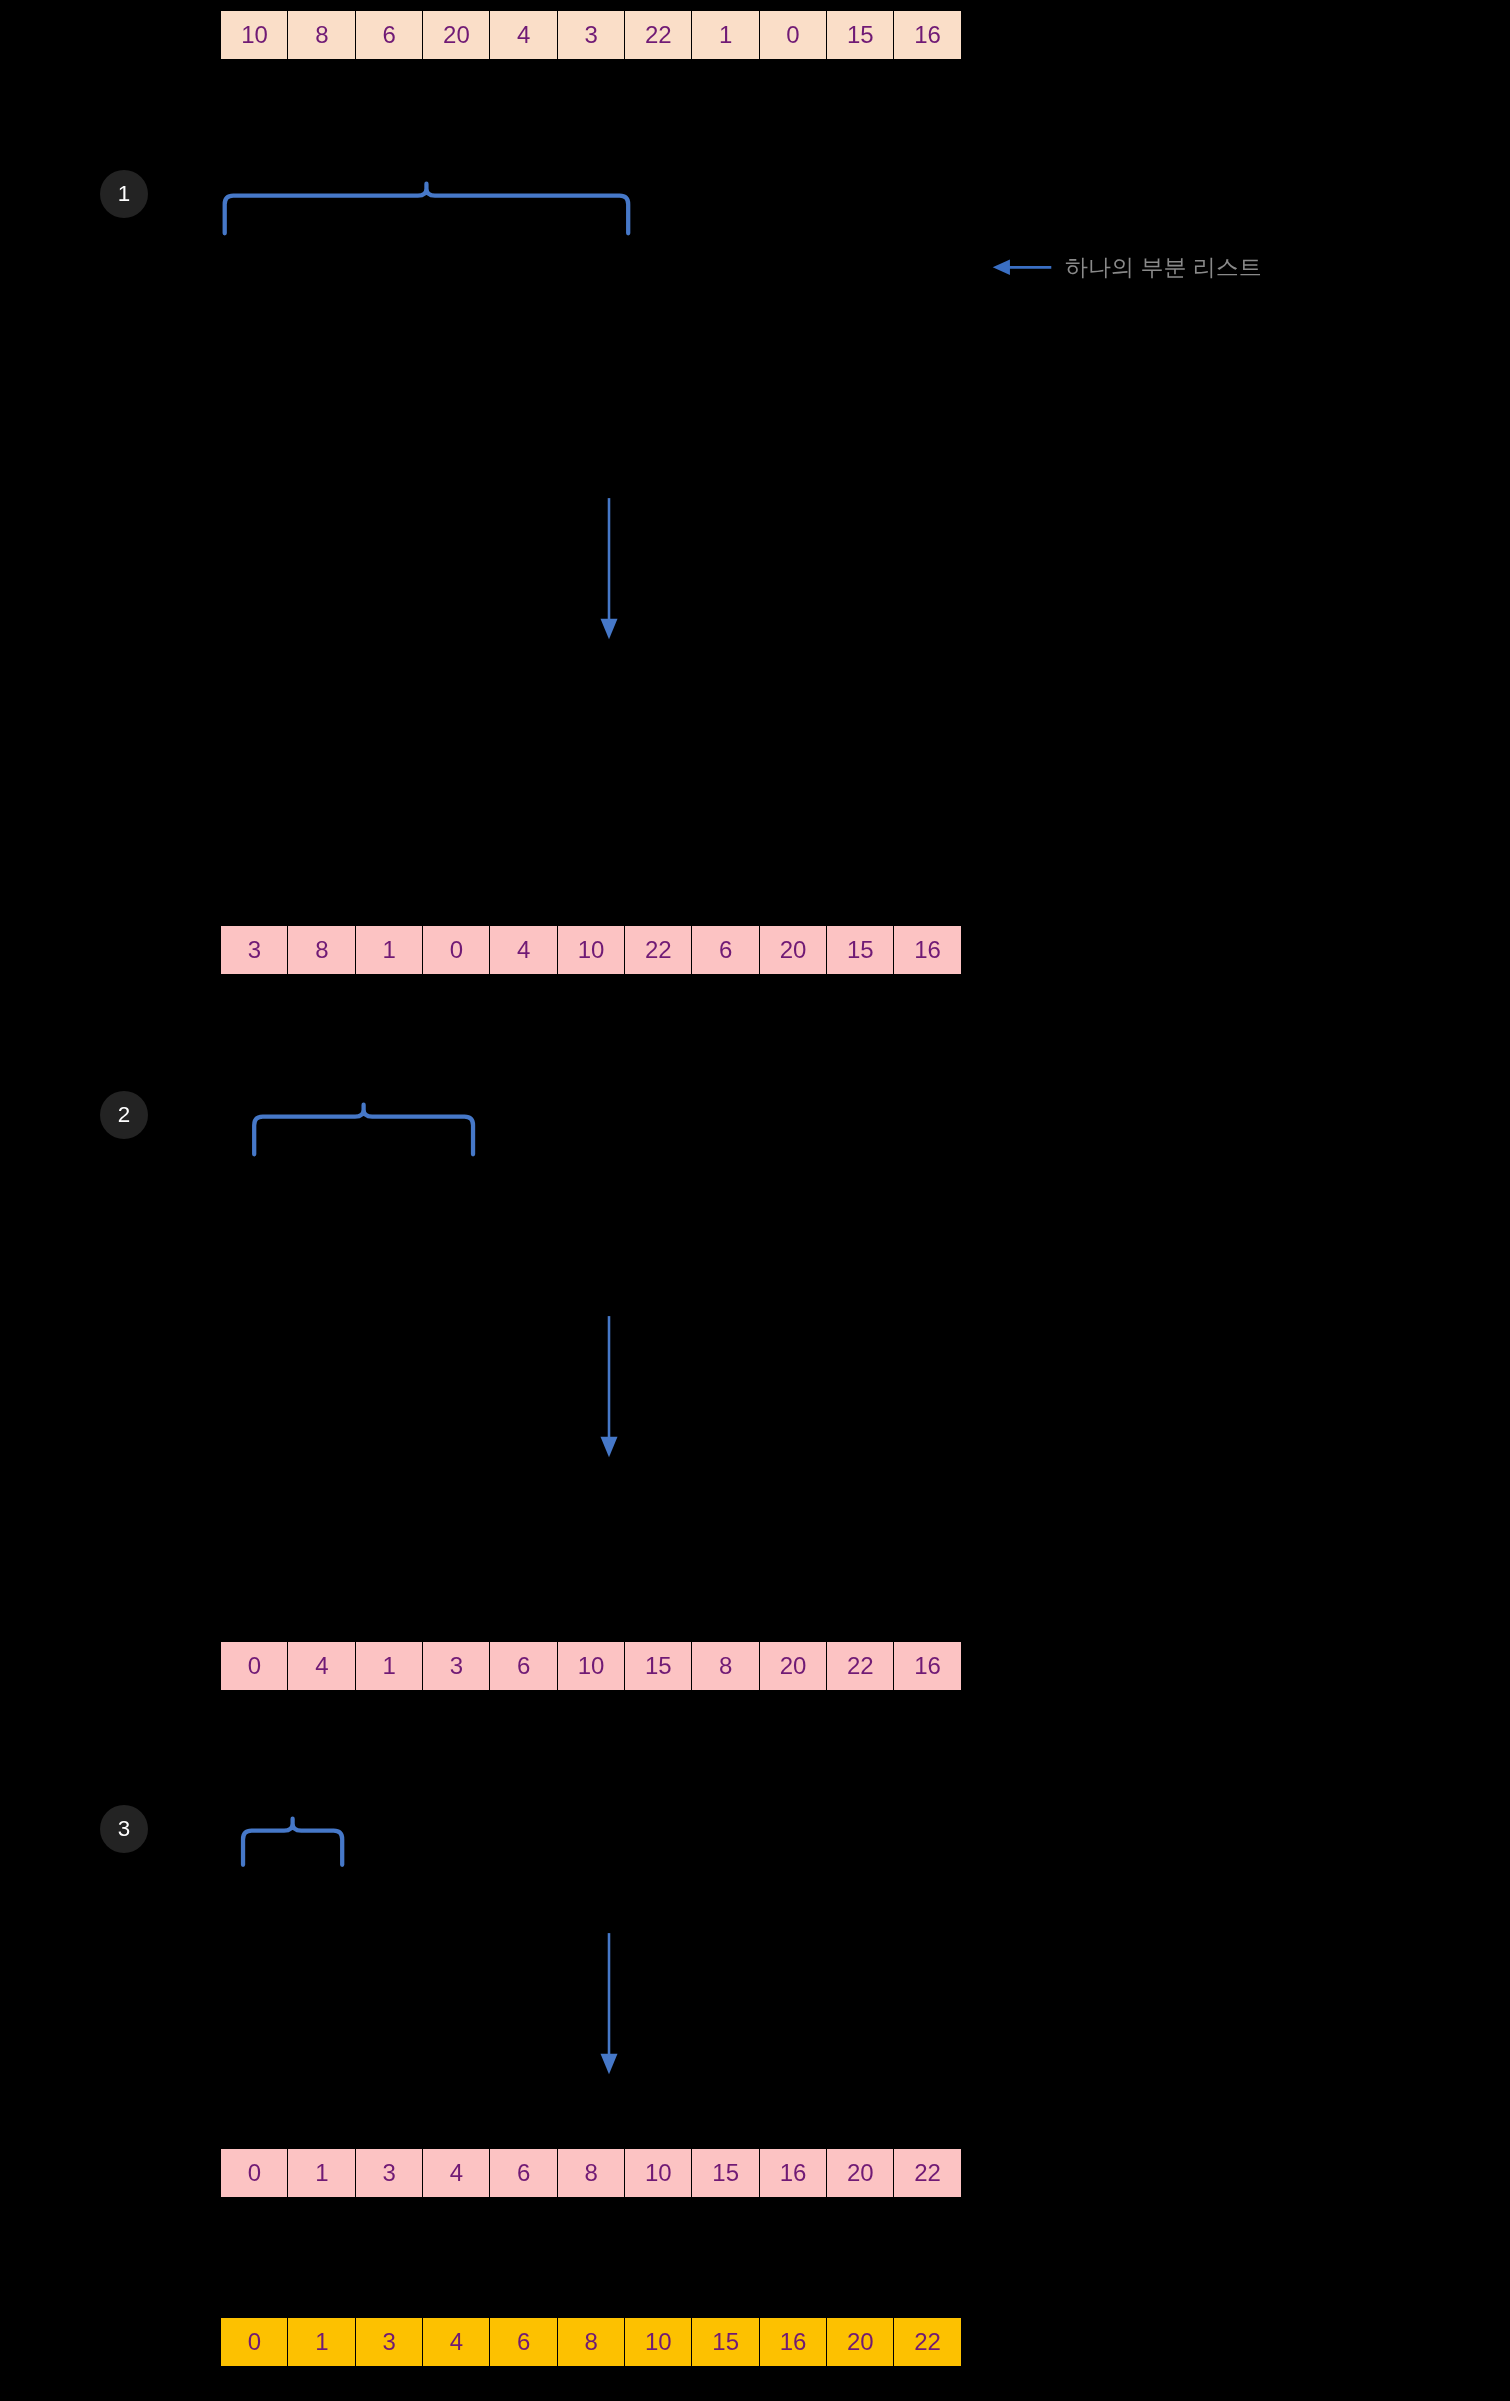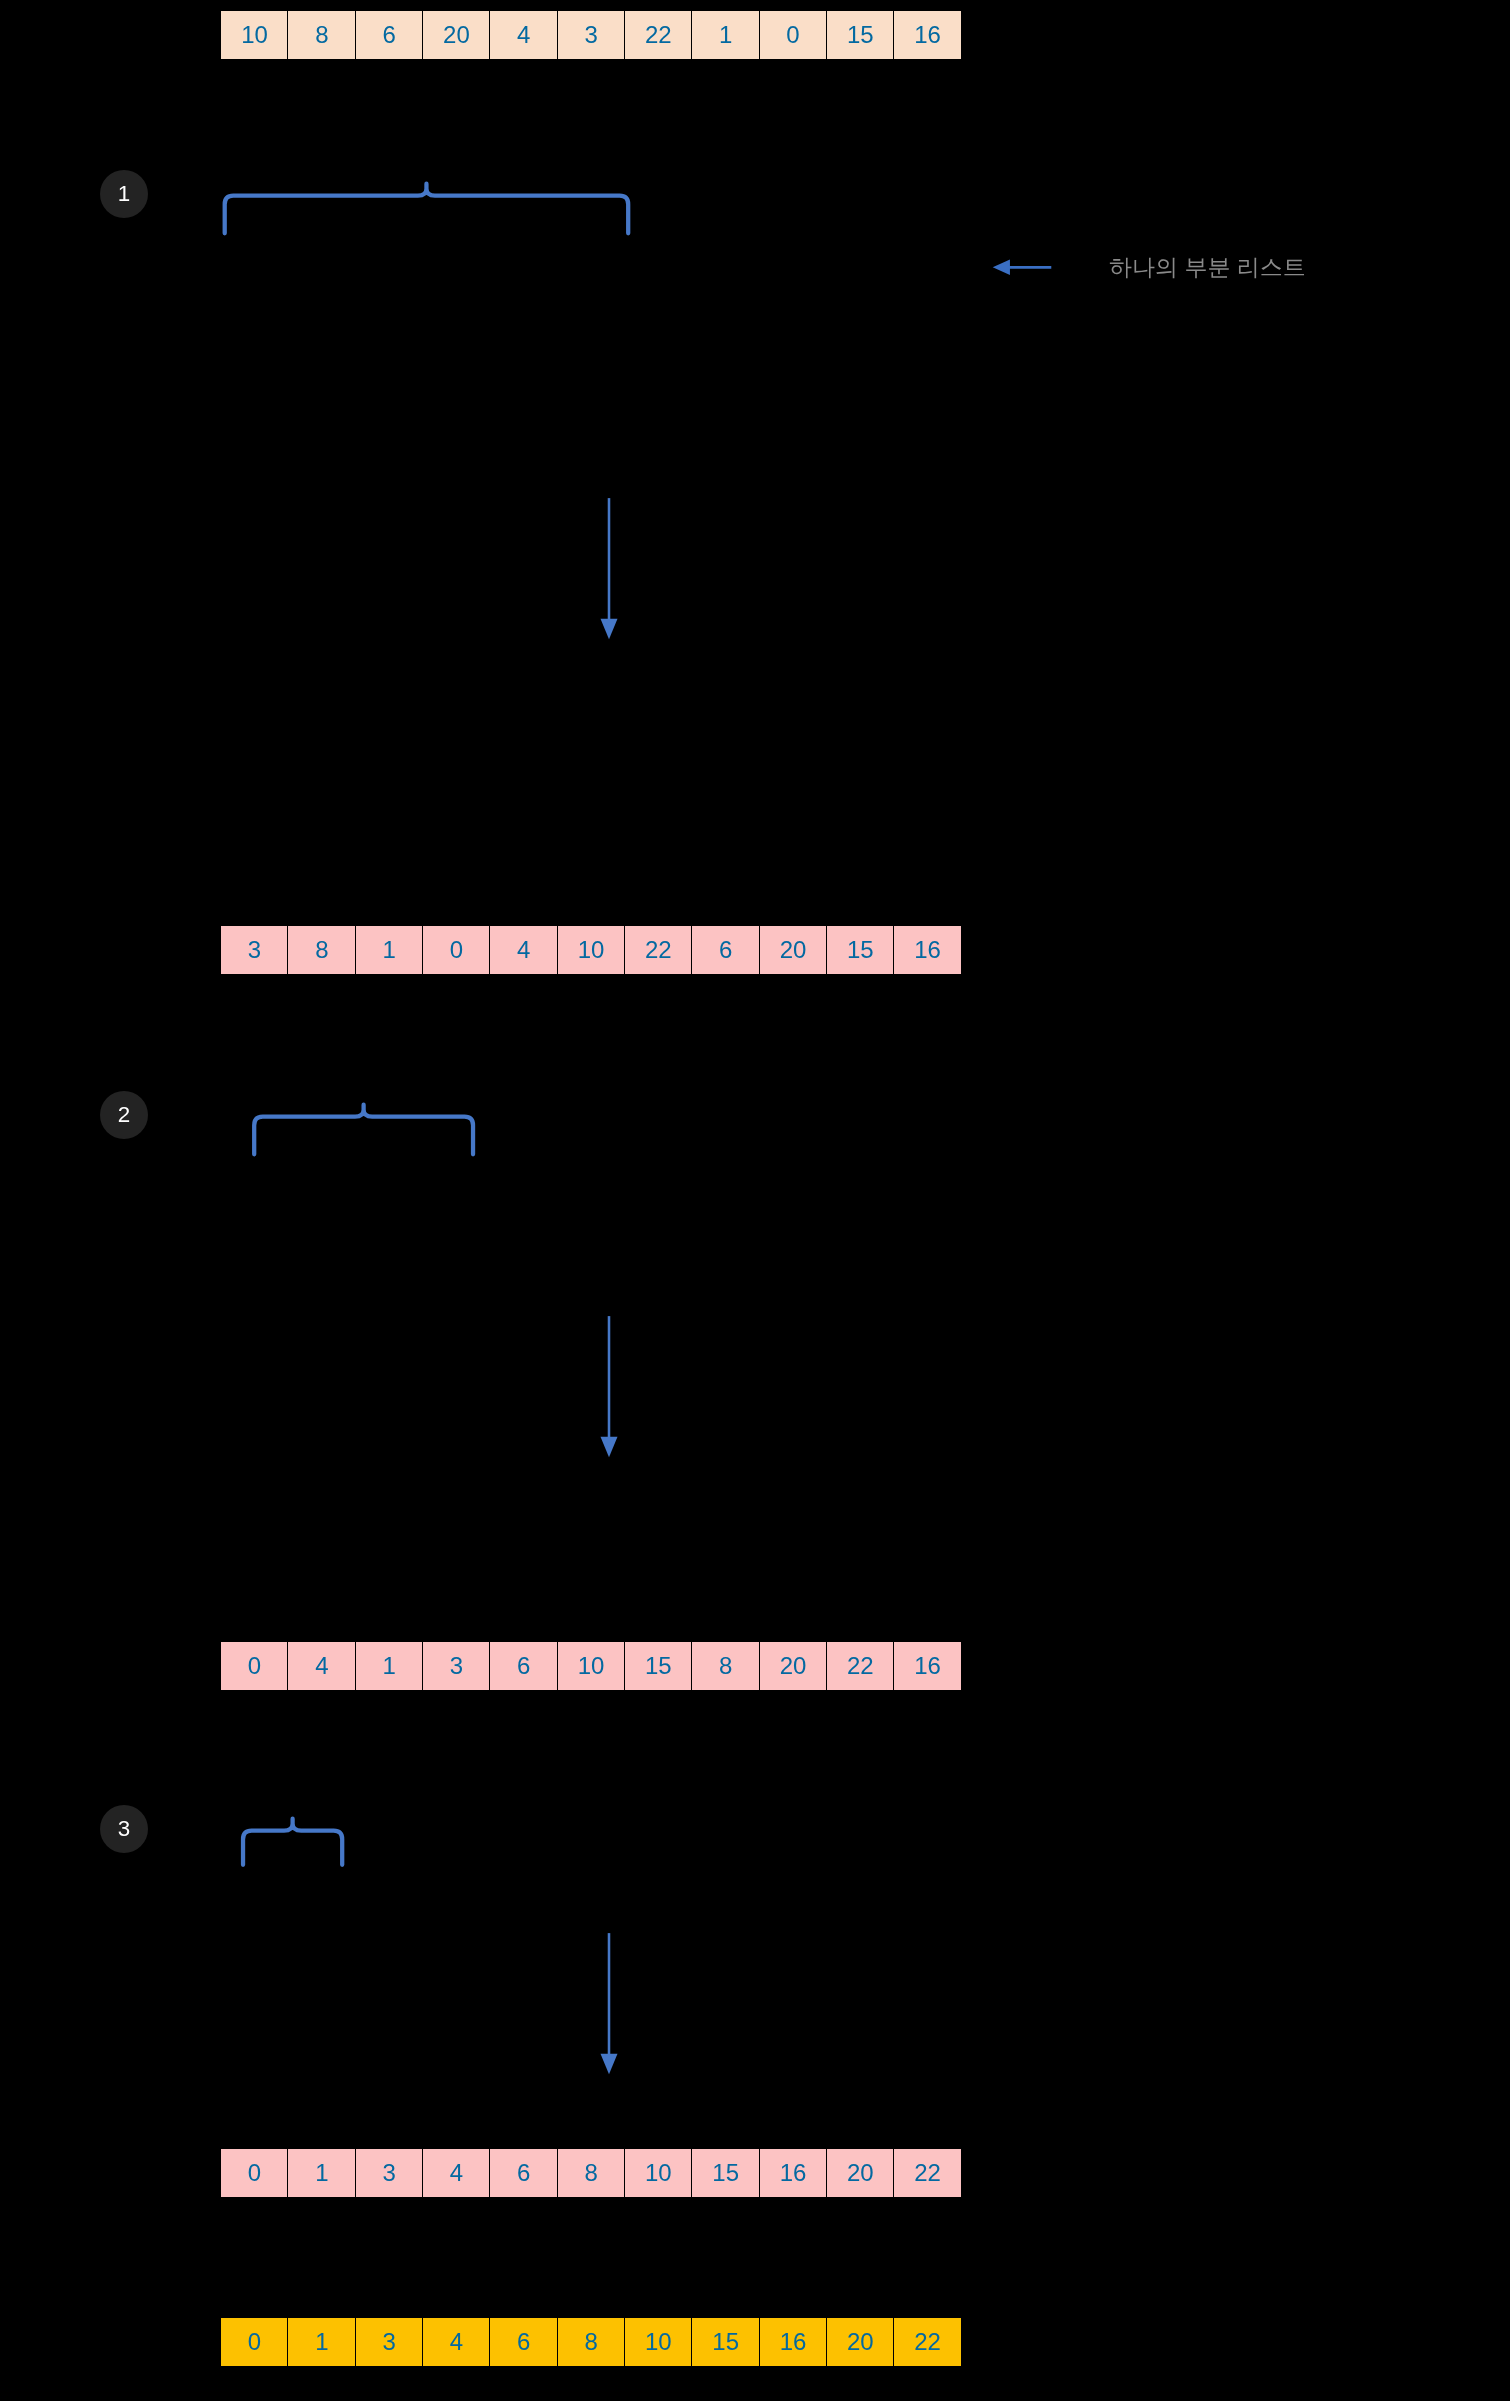--- a/index.html
+++ b/index.html
@@ -12,21 +12,21 @@
   
   .array-row{
     position:absolute;display:flex;
   }
   .cell{
     width:69px;height:50px;
     box-sizing:border-box;
     border:1.7px solid #000;
     margin-left:-1.7px;
     display:flex;align-items:center;justify-content:center;
-    font-size:24px;color:#0369a1;line-height:1;
+    font-size:24px;color:#701a75;line-height:1;
   }
   .cell:first-child{margin-left:0;}
   .row-peach .cell{background:#FADEC8;}
   .row-pink  .cell{background:#FCC3C3;}
   .row-gold  .cell{background:#FDC100;}
 
   
   .badge{
     position:absolute;
     width:48px;height:48px;border-radius:50%;
@@ -36,21 +36,21 @@
   }
 
   
   .vec{position:absolute;overflow:visible;}
 
   
   .annot{
     position:absolute;display:flex;align-items:center;gap:12px;
   }
   .annot-text{
-    color:#8A8A8A;font-size:23px;white-space:nowrap;line-height:1;margin-left:44px;
+    color:#8A8A8A;font-size:23px;white-space:nowrap;line-height:1;
   }
 </style>
 </head>
 <body>
 
 <div class="stage">
 
   <div class="array-row row-peach" style="left:220px;top:10.3px;">
     <div class="cell">10</div>
     <div class="cell">8</div>

